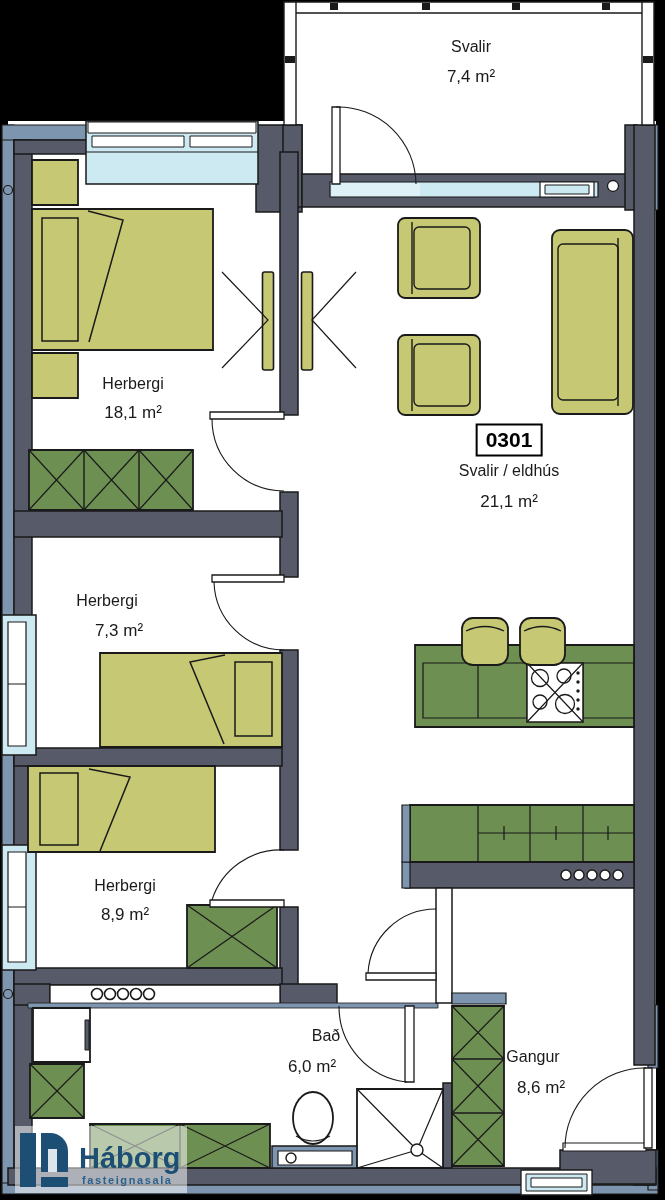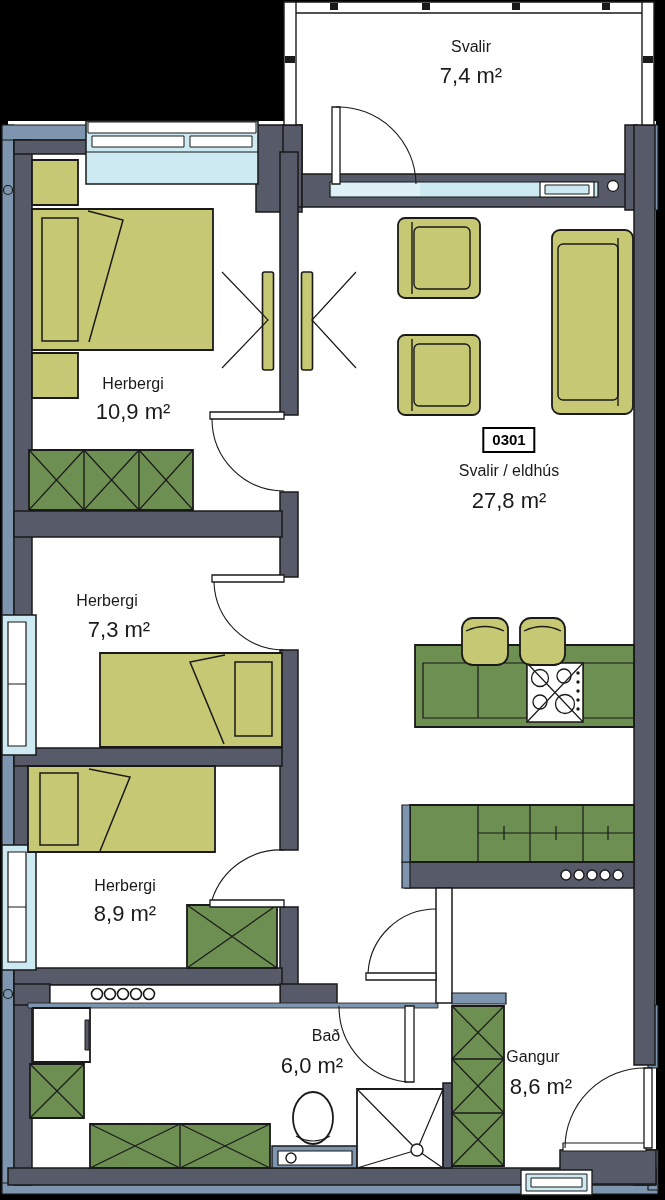--- a/index.html
+++ b/index.html
@@ -1,24 +1,24 @@
 <!DOCTYPE html>
 <html style="--background: #000000; --wall: #575b69; --lining: #7d95ae; --window: #cde9f2; --window_light: #ddf1f7; --floor: #ffffff; --furniture_light: #c6c873; --furniture_dark: #6d8f52; --outline: #1a1a1a; --logo_navy: #1d4f74;"><head>
 <meta charset="utf-8">
 <style>
   html,body{margin:0;padding:0;background:#000;}
   #stage{position:relative;width:665px;height:1200px;background:var(--background);
          font-family:"Liberation Sans",sans-serif;overflow:hidden;}
   #plan-svg{position:absolute;left:0;top:0;}
   .room-label{position:absolute;transform:translate(-50%,-50%);text-align:center;
               color:var(--outline);white-space:nowrap;line-height:1;}
-  .room-area{font-size:22px;}
+  .room-area{font-size:17px;}
   #unit-badge{position:absolute;left:509px;top:440px;transform:translate(-50%,-50%);
               background:#fff;border:2px solid #000;padding:2px 8px 3px 8px;
-              font-weight:bold;font-size:15px;color:#000;}
+              font-weight:bold;font-size:21px;color:#000;}
   #logo{position:absolute;left:15px;top:1126px;width:172px;height:67px;
         background:rgba(255,255,255,0.52);}
   #logo-mark{position:absolute;left:5px;top:7px;width:58px;height:56px;}
   .mark{position:absolute;background:var(--logo_navy);}
   #mark-bar1{left:0;top:0;width:16px;height:54px;}
   #mark-arch{left:21px;top:0;width:27px;height:39px;border-top-right-radius:18px;}
   #mark-arch-notch{position:absolute;left:28px;top:16px;width:9px;height:23px;background:#fff;opacity:.85;}
   #mark-bar2{left:21px;top:44px;width:27px;height:10px;}
   #logo-name{position:absolute;left:64px;top:16px;font-size:29px;font-weight:600;
              color:var(--logo_navy);}
@@ -311,32 +311,42 @@
       <rect x="644" y="1068" width="8" height="80" fill="#fff" stroke-width="1.3"></rect>
       <path d="M646,1068 A80,80 0 0 0 565,1148" fill="none" stroke-width="1.1"></path>
     </g>
   </g>
 </svg>
 
   <div class="room-label" style="left:471px;top:47px">Svalir</div>
   <div class="room-label room-area" style="left:471px;top:76px">7,4 m²</div>
 
   <div class="room-label" style="left:133px;top:384px">Herbergi</div>
-  <div class="room-label room-area" style="left:133px;top:412px">10,9 m²</div>
+  <div class="room-label room-area" style="left:133px;top:412px">18,1 m²</div>
 
   <div id="unit-badge">0301</div>
   <div class="room-label" style="left:509px;top:471px">Svalir / eldhús</div>
-  <div class="room-label room-area" style="left:509px;top:501px">27,8 m²</div>
+  <div class="room-label room-area" style="left:509px;top:501px">21,1 m²</div>
 
   <div class="room-label" style="left:107px;top:601px">Herbergi</div>
   <div class="room-label room-area" style="left:119px;top:630px">7,3 m²</div>
 
   <div class="room-label" style="left:125px;top:886px">Herbergi</div>
   <div class="room-label room-area" style="left:125px;top:914px">8,9 m²</div>
 
   <div class="room-label" style="left:326px;top:1036px">Bað</div>
   <div class="room-label room-area" style="left:312px;top:1066px">6,0 m²</div>
 
   <div class="room-label" style="left:533px;top:1057px">Gangur</div>
   <div class="room-label room-area" style="left:541px;top:1087px">8,6 m²</div>
 
+  <div id="logo">
+    <div id="logo-mark">
+      <div class="mark" id="mark-bar1"></div>
+      <div class="mark" id="mark-arch"></div>
+      <div id="mark-arch-notch"></div>
+      <div class="mark" id="mark-bar2"></div>
+    </div>
+    <div id="logo-name">Háborg</div>
+    <div id="logo-tagline">fasteignasala</div>
+  </div>
 
 </div>
 
 </body></html>

